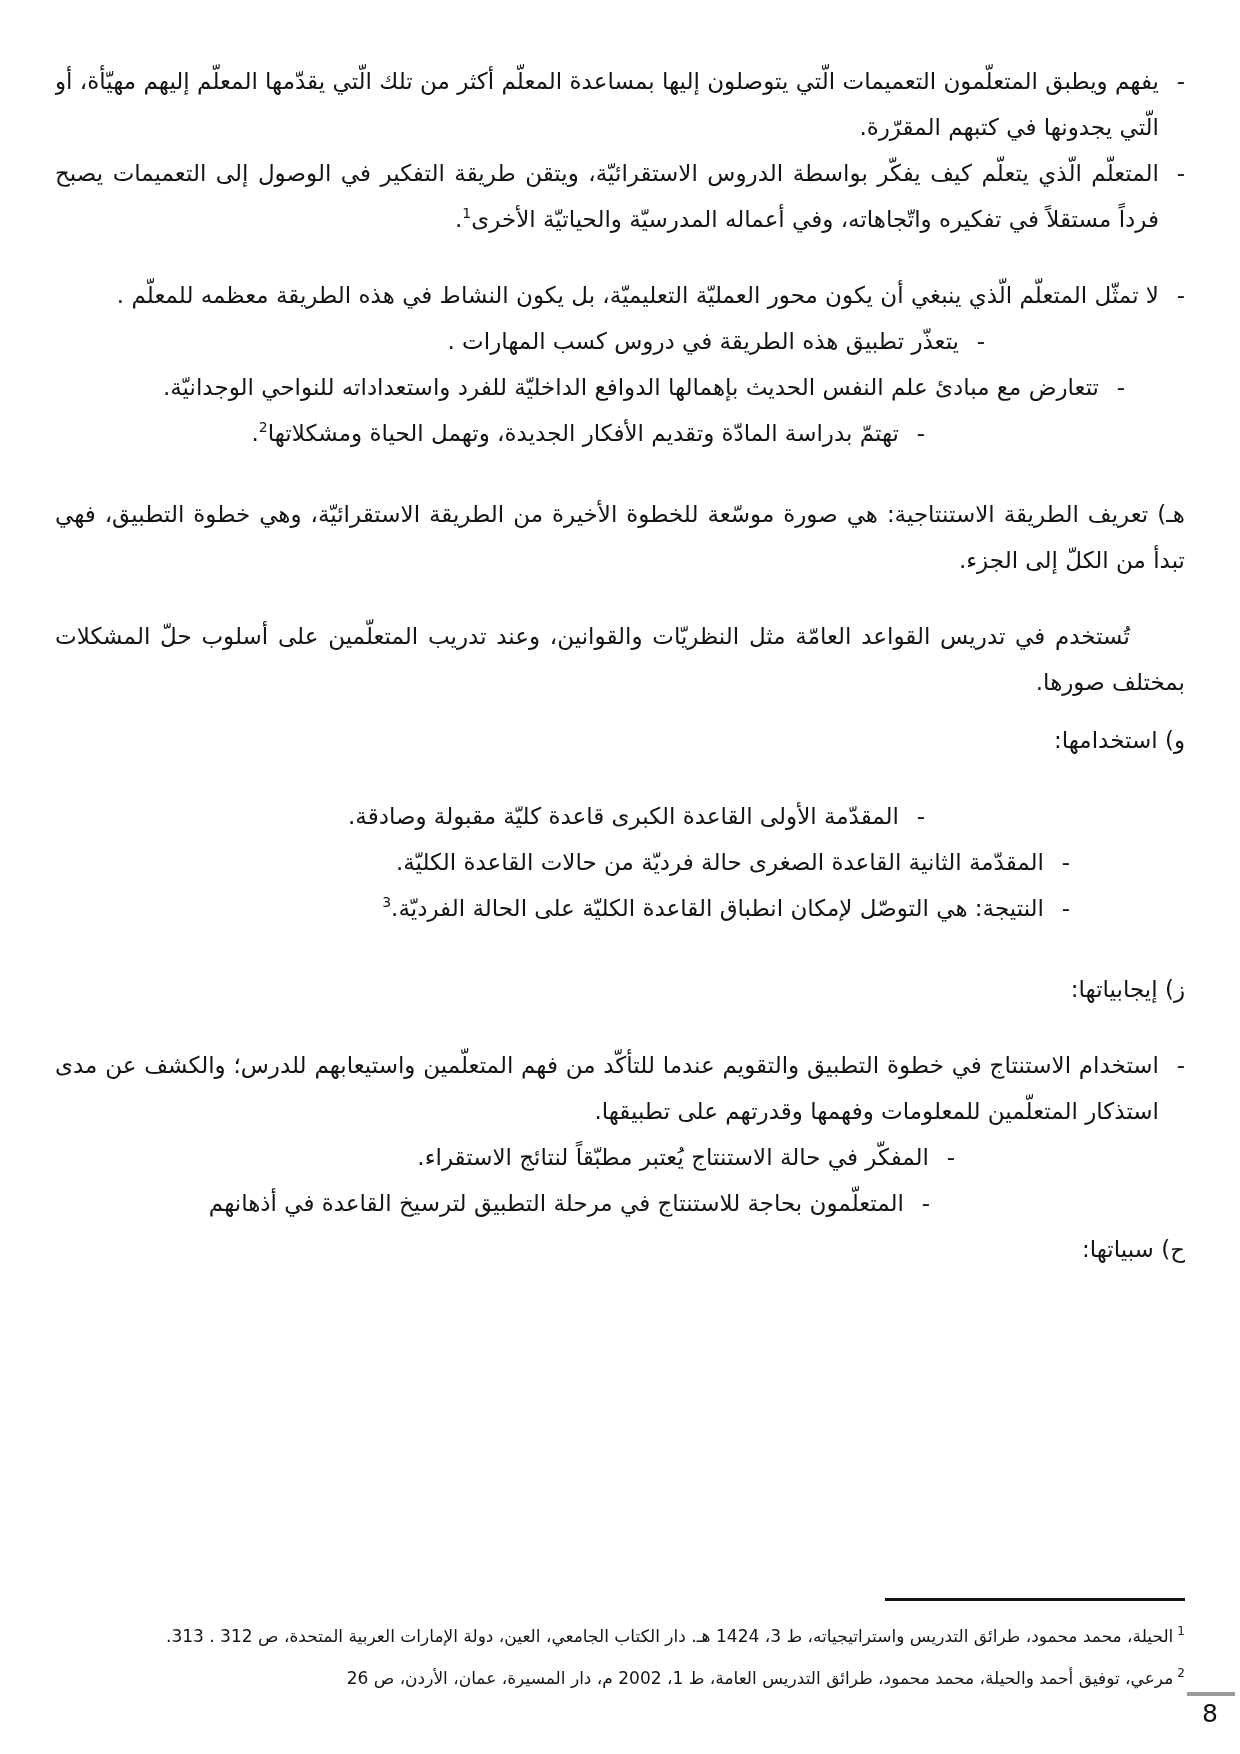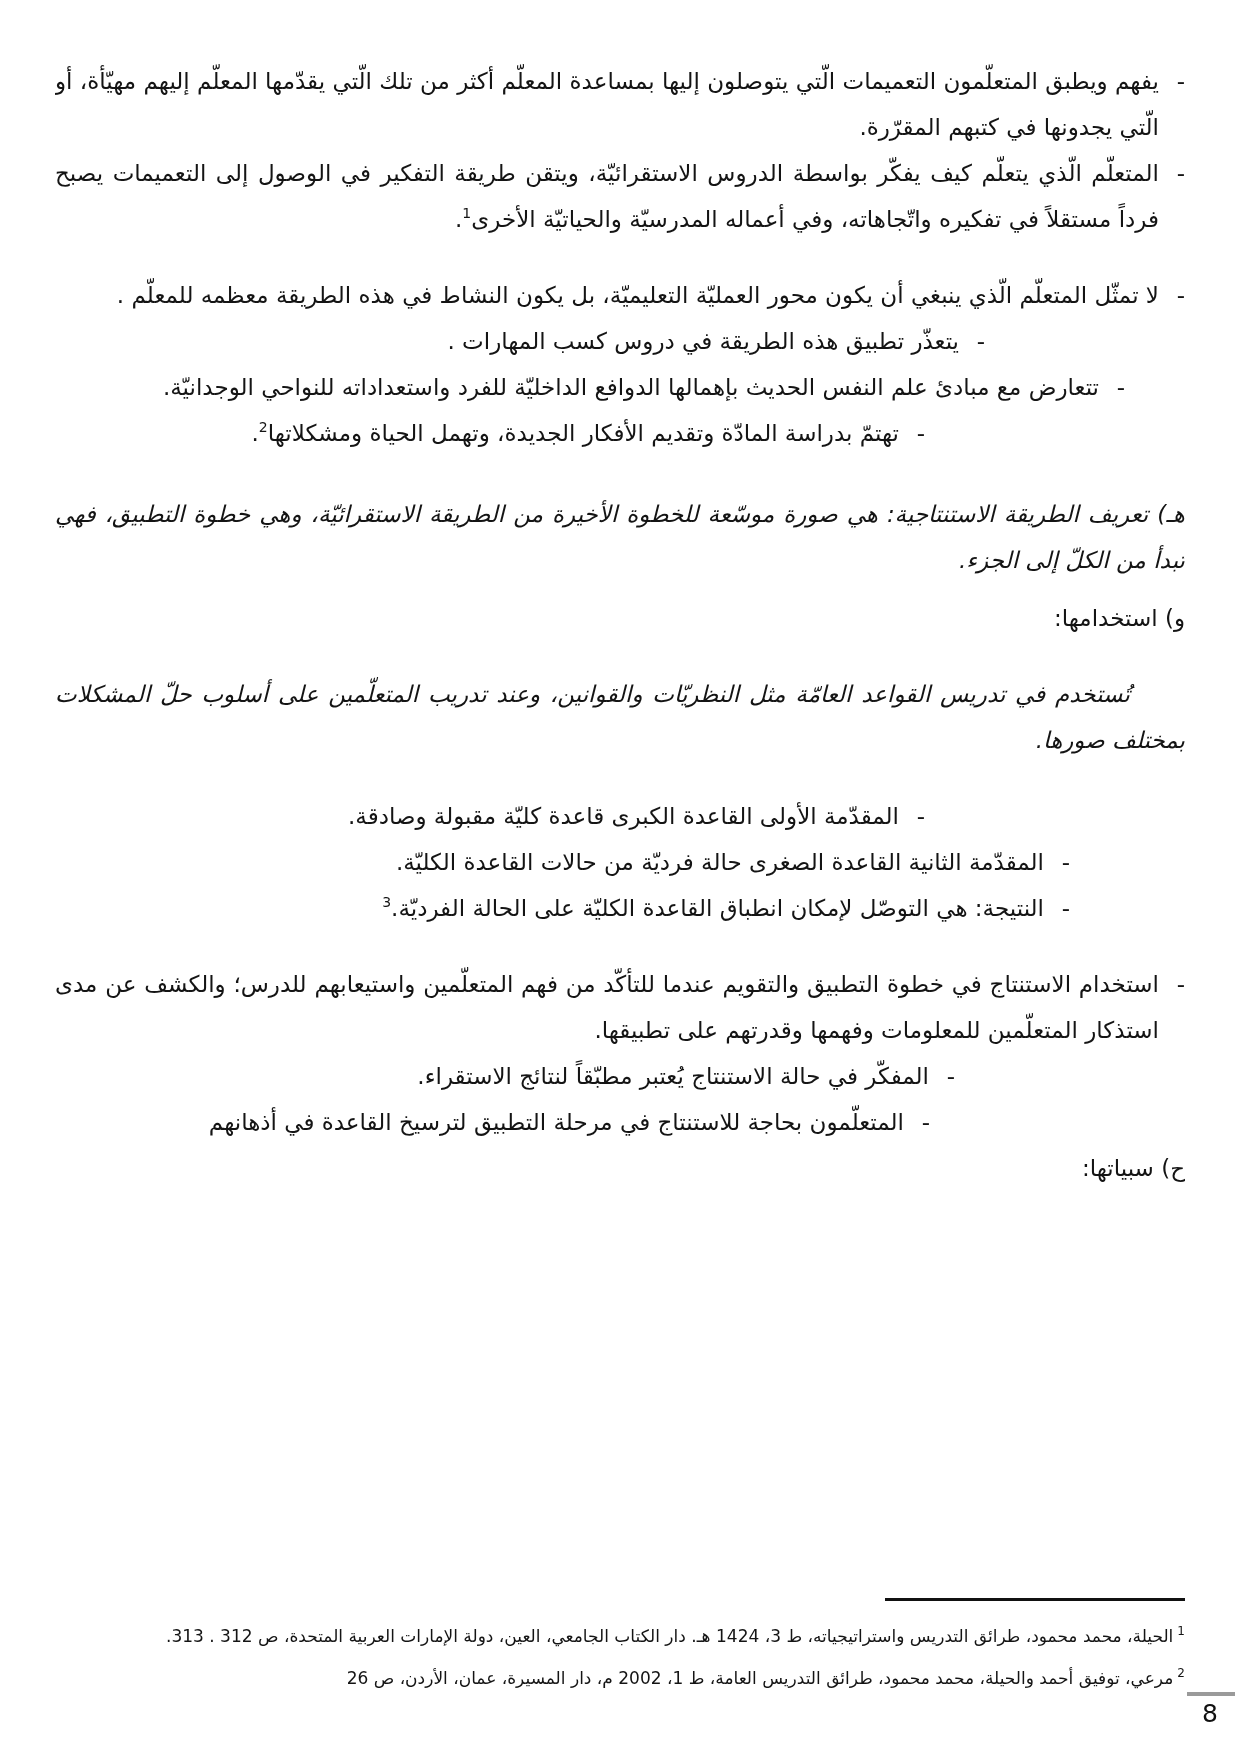--- a/index.html
+++ b/index.html
@@ -25,21 +25,21 @@
     flex:0 0 26px;
     font-size:23px;line-height:46px;
     text-align:right;
   }
   .txt{
     margin:0;flex:1 1 auto;
     font-size:23px;line-height:46px;
     text-align:justify;
   }
   .head .txt, .para .txt{text-align:right;}
-  .para .txt{text-align:justify;font-style:italic;}
+  .para .txt{text-align:justify;}
   sup{
     font-size:14px;line-height:0;
     vertical-align:super;
   }
   
   .mt12{margin-top:12px}.mt18{margin-top:18px}.mt30{margin-top:30px}
   .mt35{margin-top:35px}.mt40{margin-top:40px}
   
   .ind60{margin-right:60px}.ind115{margin-right:115px}.ind200{margin-right:200px}
   .ind230{margin-right:230px}.ind255{margin-right:255px}.ind260{margin-right:260px}
@@ -103,44 +103,47 @@
 
     <div class="bk bullet ind260">
       <span class="dash">-</span>
       <p class="txt"><span>تهتمّ بدراسة المادّة وتقديم الأفكار الجديدة، وتهمل الحياة ومشكلاتها</span><sup>2</sup><span>.</span></p>
     </div>
 
     <div class="bk para mt35">
       <p class="txt"><span>هـ) تعريف الطريقة الاستنتاجية: هي صورة موسّعة للخطوة الأخيرة من الطريقة الاستقرائيّة، وهي خطوة التطبيق، فهي تبدأ من الكلّ إلى الجزء.</span></p>
     </div>
 
+    <div class="bk para mt30 firstind">
+      <p class="txt"><span>تُستخدم في تدريس القواعد العامّة مثل النظريّات والقوانين، وعند تدريب المتعلّمين على أسلوب حلّ المشكلات بمختلف صورها.</span></p>
+    </div>
+
     <div class="bk head mt12">
       <p class="txt"><span>و) استخدامها:</span></p>
-    </div>
-
-    <div class="bk para mt30 firstind">
-      <p class="txt"><span>تُستخدم في تدريس القواعد العامّة مثل النظريّات والقوانين، وعند تدريب المتعلّمين على أسلوب حلّ المشكلات بمختلف صورها.</span></p>
     </div>
 
 
     <div class="bk bullet mt30 ind260">
       <span class="dash">-</span>
       <p class="txt"><span>المقدّمة الأولى القاعدة الكبرى قاعدة كليّة مقبولة وصادقة.</span></p>
     </div>
 
     <div class="bk bullet ind115">
       <span class="dash">-</span>
       <p class="txt"><span>المقدّمة الثانية القاعدة الصغرى حالة فرديّة من حالات القاعدة الكليّة.</span></p>
     </div>
 
     <div class="bk bullet ind115">
       <span class="dash">-</span>
       <p class="txt"><span>النتيجة: هي التوصّل لإمكان انطباق القاعدة الكليّة على الحالة الفرديّة.</span><sup>3</sup></p>
     </div>
 
+    <div class="bk head mt35">
+      <p class="txt"><span>ز) إيجابياتها:</span></p>
+    </div>
 
     <div class="bk bullet mt30">
       <span class="dash">-</span>
       <p class="txt"><span>استخدام الاستنتاج في خطوة التطبيق والتقويم عندما للتأكّد من فهم المتعلّمين واستيعابهم للدرس؛ والكشف عن مدى استذكار المتعلّمين للمعلومات وفهمها وقدرتهم على تطبيقها.</span></p>
     </div>
 
     <div class="bk bullet ind230">
       <span class="dash">-</span>
       <p class="txt"><span>المفكّر في حالة الاستنتاج يُعتبر مطبّقاً لنتائج الاستقراء.</span></p>
     </div>

